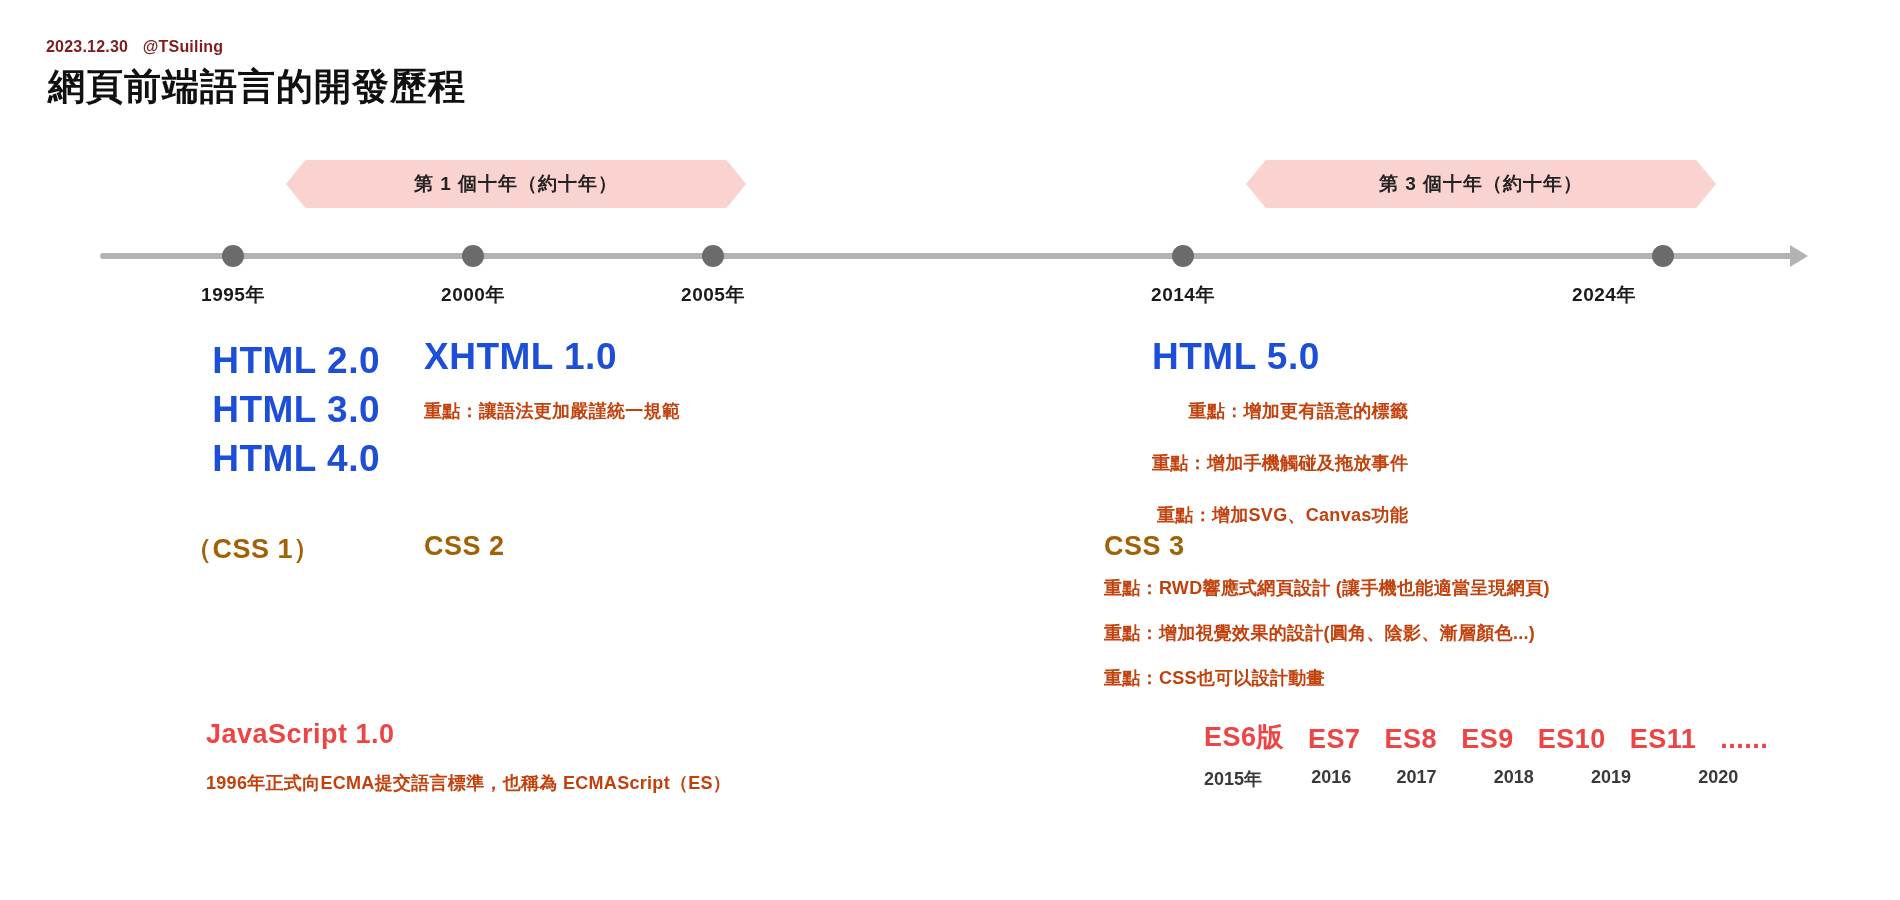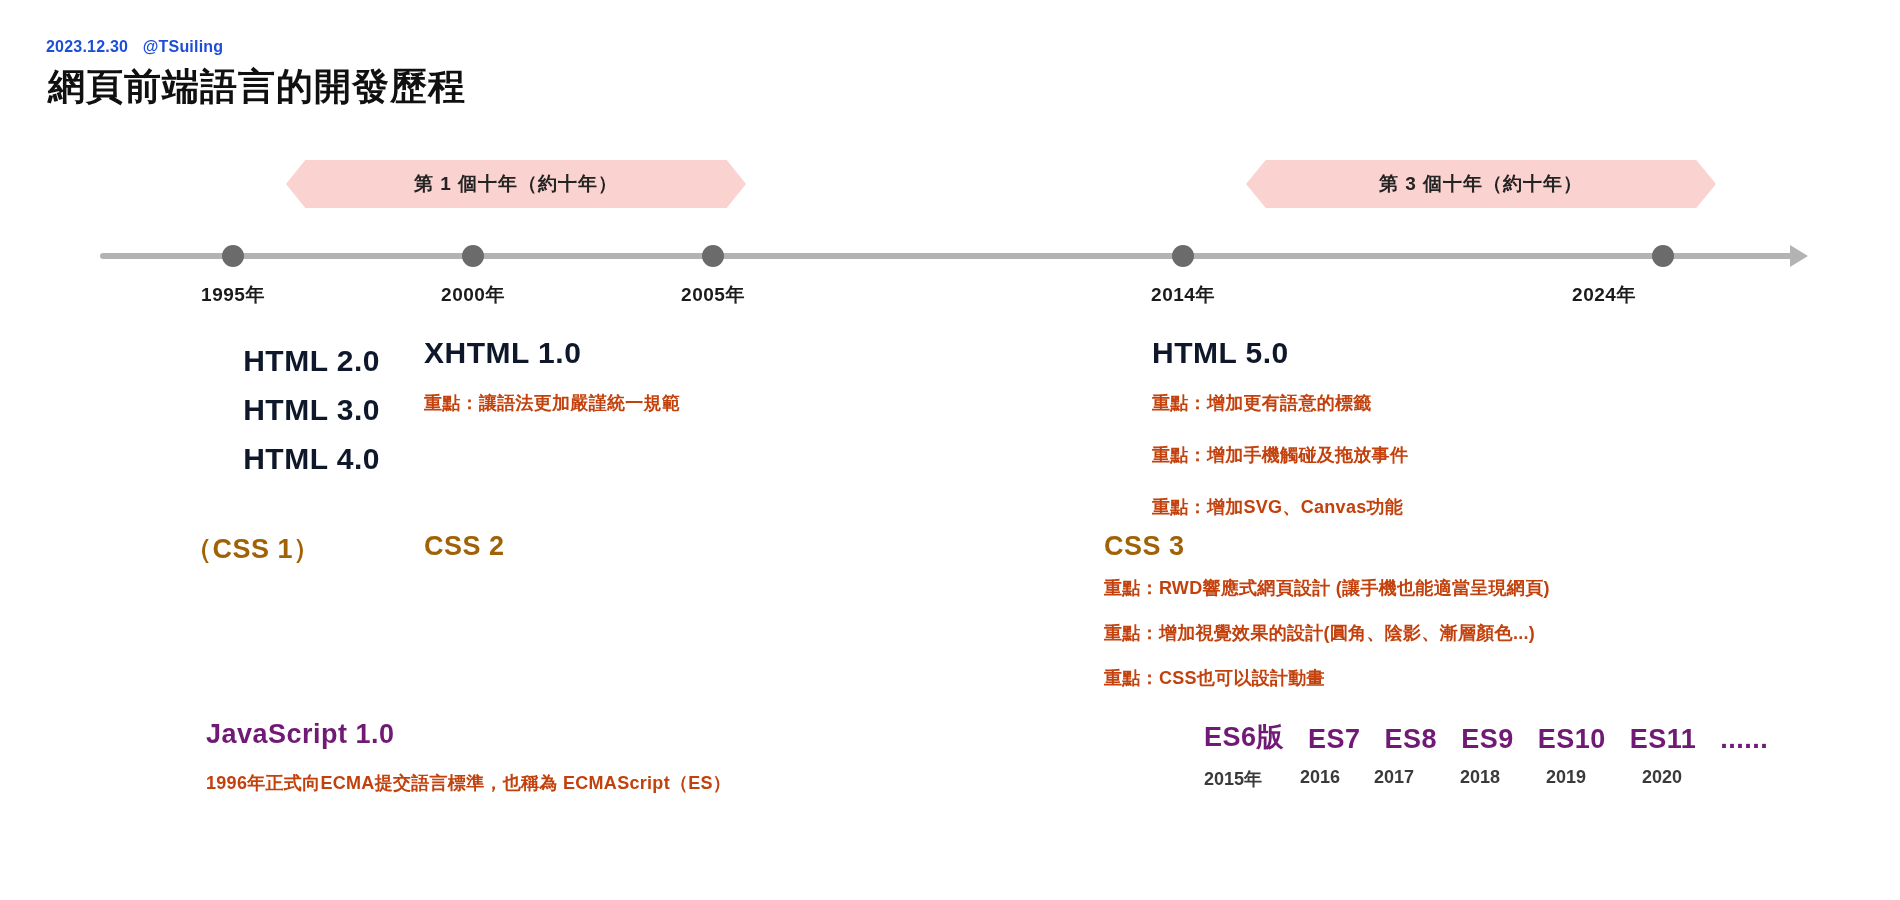--- a/index.html
+++ b/index.html
@@ -13,21 +13,21 @@
     position: relative;
     font-family: "Liberation Sans", sans-serif;
     overflow: hidden;
   }
 
   .meta {
     position: absolute;
     left: 46px;
     top: 38px;
     font-size: 16px;
-    color: #1d4ed8;
+    color: #7f1d1d;
     font-weight: bold;
     letter-spacing: 0.2px;
   }
   .meta .handle { margin-left: 10px; }
 
   .page-title {
     position: absolute;
     left: 48px;
     top: 62px;
     font-size: 37px;
@@ -101,35 +101,35 @@
     color: #1b1b1b;
     letter-spacing: 0.5px;
     transform: translateX(-50%);
     white-space: nowrap;
   }
 
   
   .block { position: absolute; }
 
   .head-red {
-    color: #0f172a;
-    font-size: 30px;
+    color: #1d4ed8;
+    font-size: 37px;
     font-weight: bold;
     letter-spacing: 0.5px;
     white-space: nowrap;
   }
   .head-blue {
     color: #a16207;
     font-size: 27px;
     font-weight: bold;
     letter-spacing: 0.5px;
     white-space: nowrap;
   }
   .head-orange {
-    color: #701a75;
+    color: #ef4444;
     font-size: 27px;
     font-weight: bold;
     letter-spacing: 0.5px;
     white-space: nowrap;
   }
   .note {
     color: #c2410c;
     font-size: 18px;
     font-weight: bold;
     letter-spacing: 0.3px;
@@ -138,41 +138,42 @@
   }
 
   
   #html-early { left: 120px; top: 336px; width: 260px; }
   #html-early .head-red { text-align: right; line-height: 49px; }
 
   #xhtml-block { left: 424px; top: 336px; }
   #xhtml-block .note { margin-top: 14px; }
 
   #html5-block { left: 1152px; top: 336px; }
-  #html5-block .note { margin-top: 14px; }
+  #html5-block .note { margin-top: 14px; text-align: right; }
 
   #css1-block { left: 185px; top: 531px; }
   #css2-block { left: 424px; top: 531px; }
   #css3-block { left: 1104px; top: 531px; }
   #css3-block .note { margin-top: 8px; line-height: 37px; }
 
   #js-block { left: 206px; top: 719px; }
   #js-block .note { margin-top: 14px; }
 
   #es-block { left: 1204px; top: 719px; }
   .es-row {
     display: flex;
     align-items: flex-end;
     gap: 24px;
   }
   .es-row .head-orange { letter-spacing: 0.5px; }
   .es-years {
     display: flex;
     gap: 8px;
     margin-top: 12px;
+    justify-content: space-between;
   }
   .es-years span {
     font-size: 18px;
     font-weight: bold;
     color: #3a3a3a;
     text-align: left;
   }
 </style>
 </head>
 <body>

